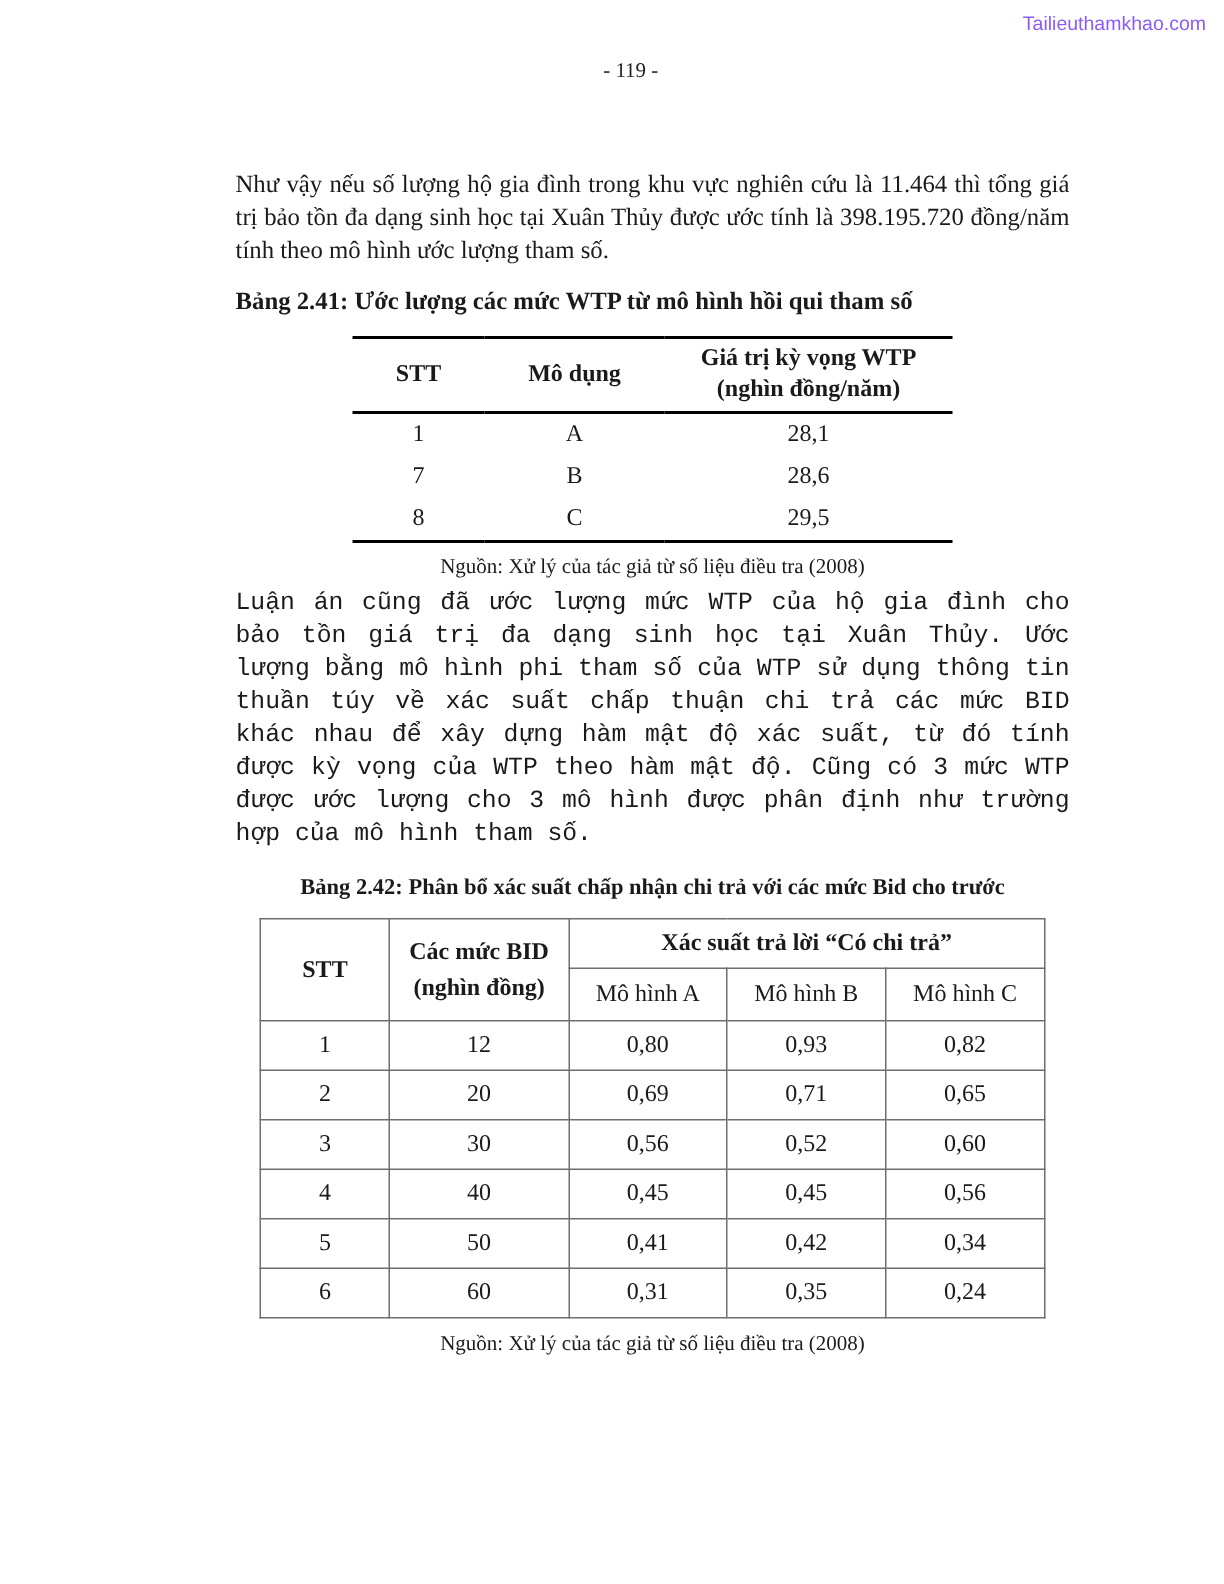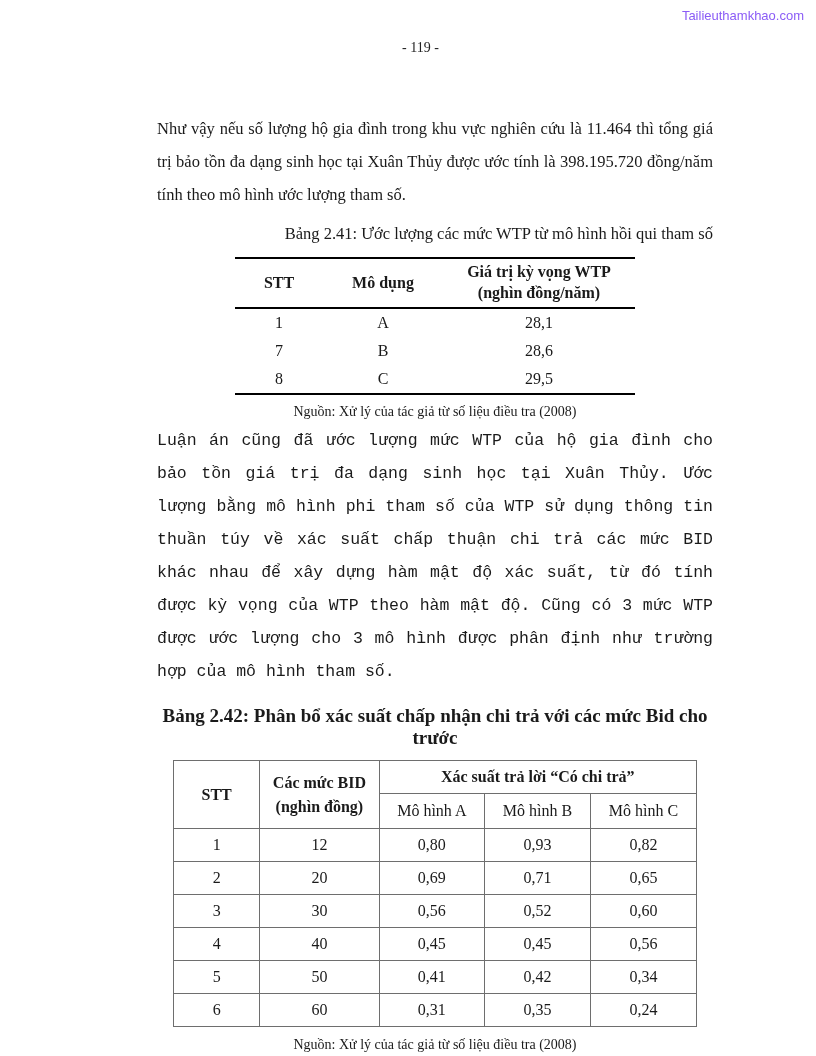--- a/index.html
+++ b/index.html
@@ -33,28 +33,28 @@
     padding-left: 25px;
   }
   .content {
     position: absolute;
     top: 112px;
     left: 157px;
     width: 556px;
   }
   .para {
     font-size: 16.5px;
-    line-height: 33px;
+    line-height: 22px;
     text-align: justify;
     color: #1a1a1a;
   }
   .tbl1-title {
     margin-top: 13px;
-    text-align: right;
-    font-weight: normal;
+    text-align: left;
+    font-weight: bold;
     font-size: 16.5px;
   }
   table { border-collapse: collapse; }
   .tbl1 {
     width: 400px;
     margin: 13px auto 0 auto;
     border-top: 2px solid #000;
     border-bottom: 2px solid #000;
     font-size: 16px;
   }
@@ -84,21 +84,21 @@
     font-family: "Liberation Sans", sans-serif;
     font-weight: bold;
     font-size: 17px;
     color: #111;
   }
   .para2 { margin-top: 4px; font-family: Liberation Mono, monospace; }
   .tbl2-title {
     margin-top: 17px;
     text-align: center;
     font-weight: bold;
-    font-size: 19px;
+    font-size: 15px;
   }
   .tbl2 {
     width: 524px;
     margin: 11px 0 0 16px;
     font-size: 16px;
     border: 1px solid #6e6e6e;
   }
   .tbl2 th, .tbl2 td {
     border: 1px solid #6e6e6e;
     text-align: center;

